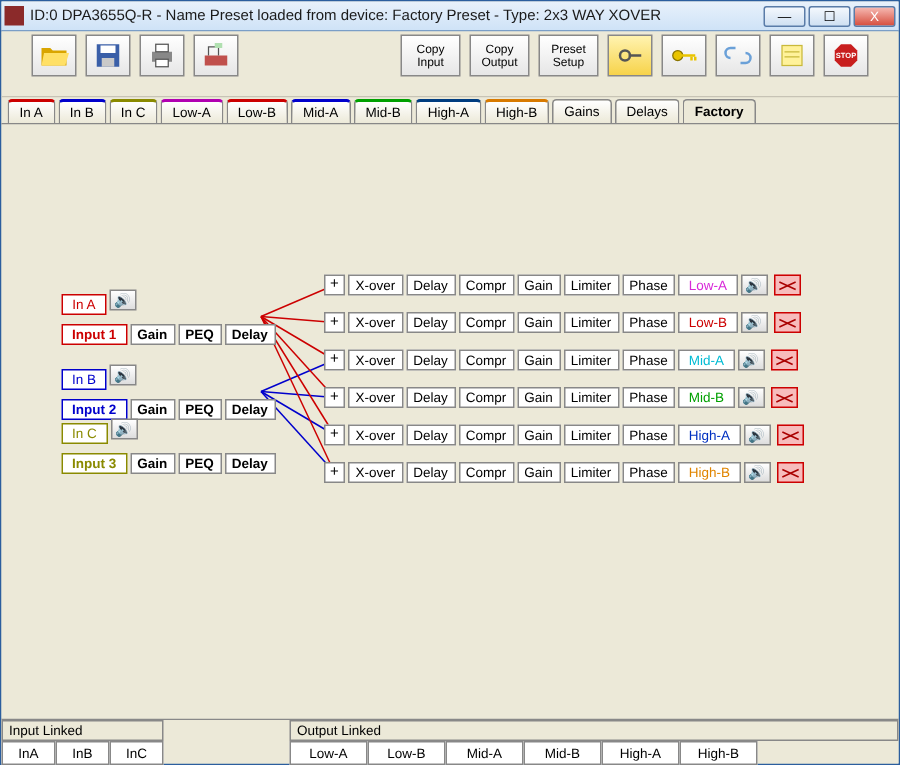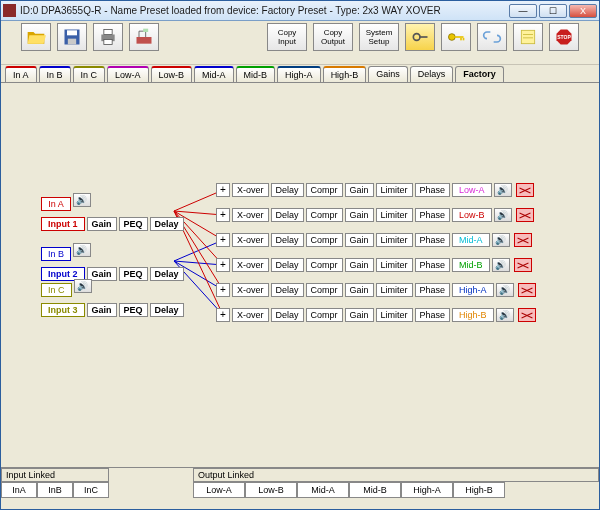--- a/index.html
+++ b/index.html
@@ -39,21 +39,21 @@
 .plus { display:inline-block; width:14px; height:14px; border:1px solid #888; background:#fff; font-size:10px; text-align:center; line-height:12px; cursor:pointer; vertical-align:top; }
 .onode { display:inline-block; border:1px solid #888; background:#fff; font-size:9px; padding:1px 4px; margin-left:2px; cursor:pointer; vertical-align:top; }
 .outname { display:inline-block; border:1px solid #888; background:#fff; font-size:9px; padding:1px 6px; margin-left:2px; min-width:36px; text-align:center; vertical-align:top; }
 .xbtn { display:inline-block; width:18px; height:14px; border:1px solid #c00; background:#f7bcbc; margin-left:4px; vertical-align:top; cursor:pointer; position:relative; }
 .xbtn::before, .xbtn::after { content:""; position:absolute; left:2px; right:2px; top:6px; height:1px; background:#a00; }
 .xbtn::before { transform: rotate(25deg); }
 .xbtn::after { transform: rotate(-25deg); }
 
 svg.wires { position:absolute; left:0; top:0; pointer-events:none; }
 
-.footer { height: 42px; background:#ece9d8; border-top:1px solid #888; display:flex; font-size:9px;gap:32px; }
+.footer { height: 30px; background:#ece9d8; border-top:1px solid #888; display:flex; font-size:9px;gap:32px; }
 .linkgroup { display:flex; flex-direction:column; }
 .linklabel { font-size:9px; padding:1px 4px; border:1px solid #888; background:#ece9d8; }
 .linkcells { display:flex; }
 .lcell { border:1px solid #888; background:#fff; padding:2px 0; font-size:9px; text-align:center; cursor:pointer; }
 .lcell.in { width:36px; }
 .lcell.out { width:52px; }
 .footer .gap { width:20px; }
 </style>
 </head>
 <body>
@@ -101,21 +101,21 @@
     <div class="spacer"></div>
     <div class="tbtn wide">
         <span style="white-space:pre">Copy
 Input</span>
       </div>
     <div class="tbtn wide">
         <span style="white-space:pre">Copy
 Output</span>
       </div>
     <div class="tbtn wide">
-        <span style="white-space:pre">System
+        <span style="white-space:pre">Preset
 Setup</span>
       </div>
     <div class="tbtn" style="background:linear-gradient(#fff3b0,#f7d34a)">
         <svg viewBox="0 0 24 24">
           <ellipse cx="8" cy="12" rx="4" ry="4" fill="none" stroke="#555" stroke-width="2"></ellipse>
           <rect x="11" y="11" width="10" height="2" fill="#555"></rect>
         </svg>
       </div>
     <div class="tbtn">
         <svg viewBox="0 0 24 24">

